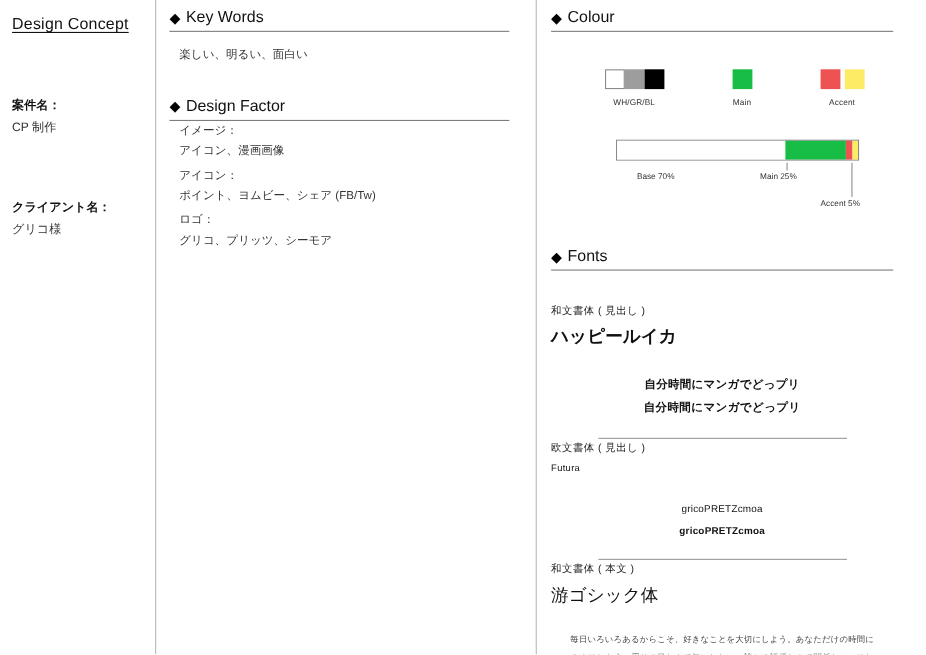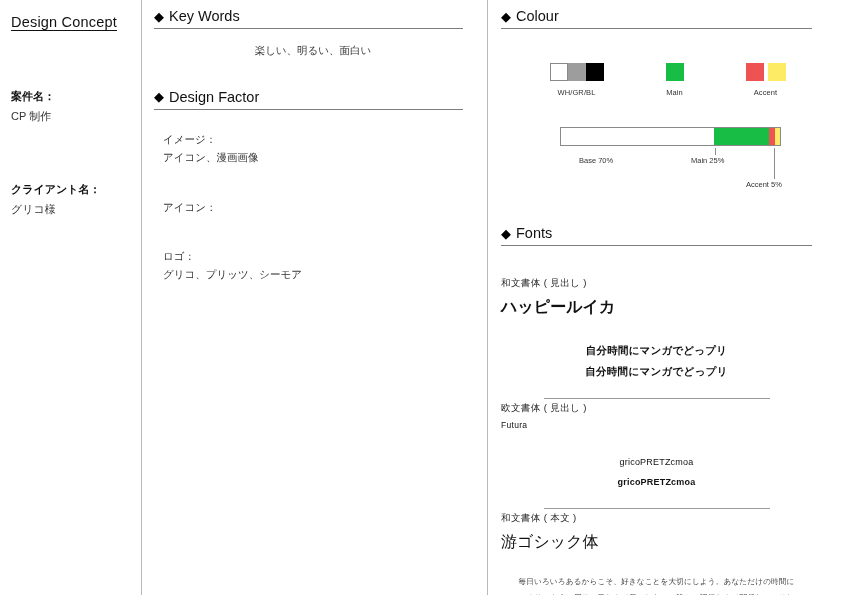--- a/index.html
+++ b/index.html
@@ -34,26 +34,26 @@
   .col2 { position: absolute; left: 141px; top: 0; width: 346px; height: 595px; padding: 8px 24px 0 13px; }
 
   .sec-head {
     display: flex; align-items: center; gap: 5px;
     font-size: 14.5px; font-weight: 400; color: #111;
     padding-bottom: 4px;
     border-bottom: 1px solid #7d7d7d;
   }
   .dia { font-size: 13px; line-height: 1; color: #000; }
 
-  .kw-text { font-size: 10.5px; color: #333; margin-top: 13px; padding-left: 9px; line-height: 1.6; text-align: center; }
+  .kw-text { font-size: 10.5px; color: #333; margin-top: 13px; padding-left: 9px; line-height: 1.6; }
 
   .sec-head.df { margin-top: 30px; }
 
-  .factor { margin-top: 20px; padding-left: 9px; }
-  .factor + .factor { margin-top: 31px; }
+  .factor { padding-left: 9px; }
+  .factor + .factor { margin-top: 4px; }
   .factor-label { font-size: 10.5px; color: #333; line-height: 1.75; }
   .factor-value { font-size: 10.5px; color: #333; line-height: 1.75; }
 
   
   .col3 { position: absolute; left: 487px; top: 0; width: 355px; height: 595px; padding: 8px 30px 0 14px; }
 
   
   .swatch-row {
     margin-top: 34px;
     display: flex; justify-content: center; align-items: flex-start;
@@ -147,20 +147,21 @@
       <span class="dia">◆</span>
       <span>Design Factor</span>
     </div>
 
     <div class="factor">
       <div class="factor-label">イメージ：</div>
       <div class="factor-value">アイコン、漫画画像</div>
     </div>
     <div class="factor">
       <div class="factor-label">アイコン：</div>
+      <div class="factor-value">ポイント、ヨムビー、シェア (FB/Tw)</div>
     </div>
     <div class="factor">
       <div class="factor-label">ロゴ：</div>
       <div class="factor-value">グリコ、プリッツ、シーモア</div>
     </div>
   </div>
 
   <div class="col3">
 
     <div class="sec-head">

